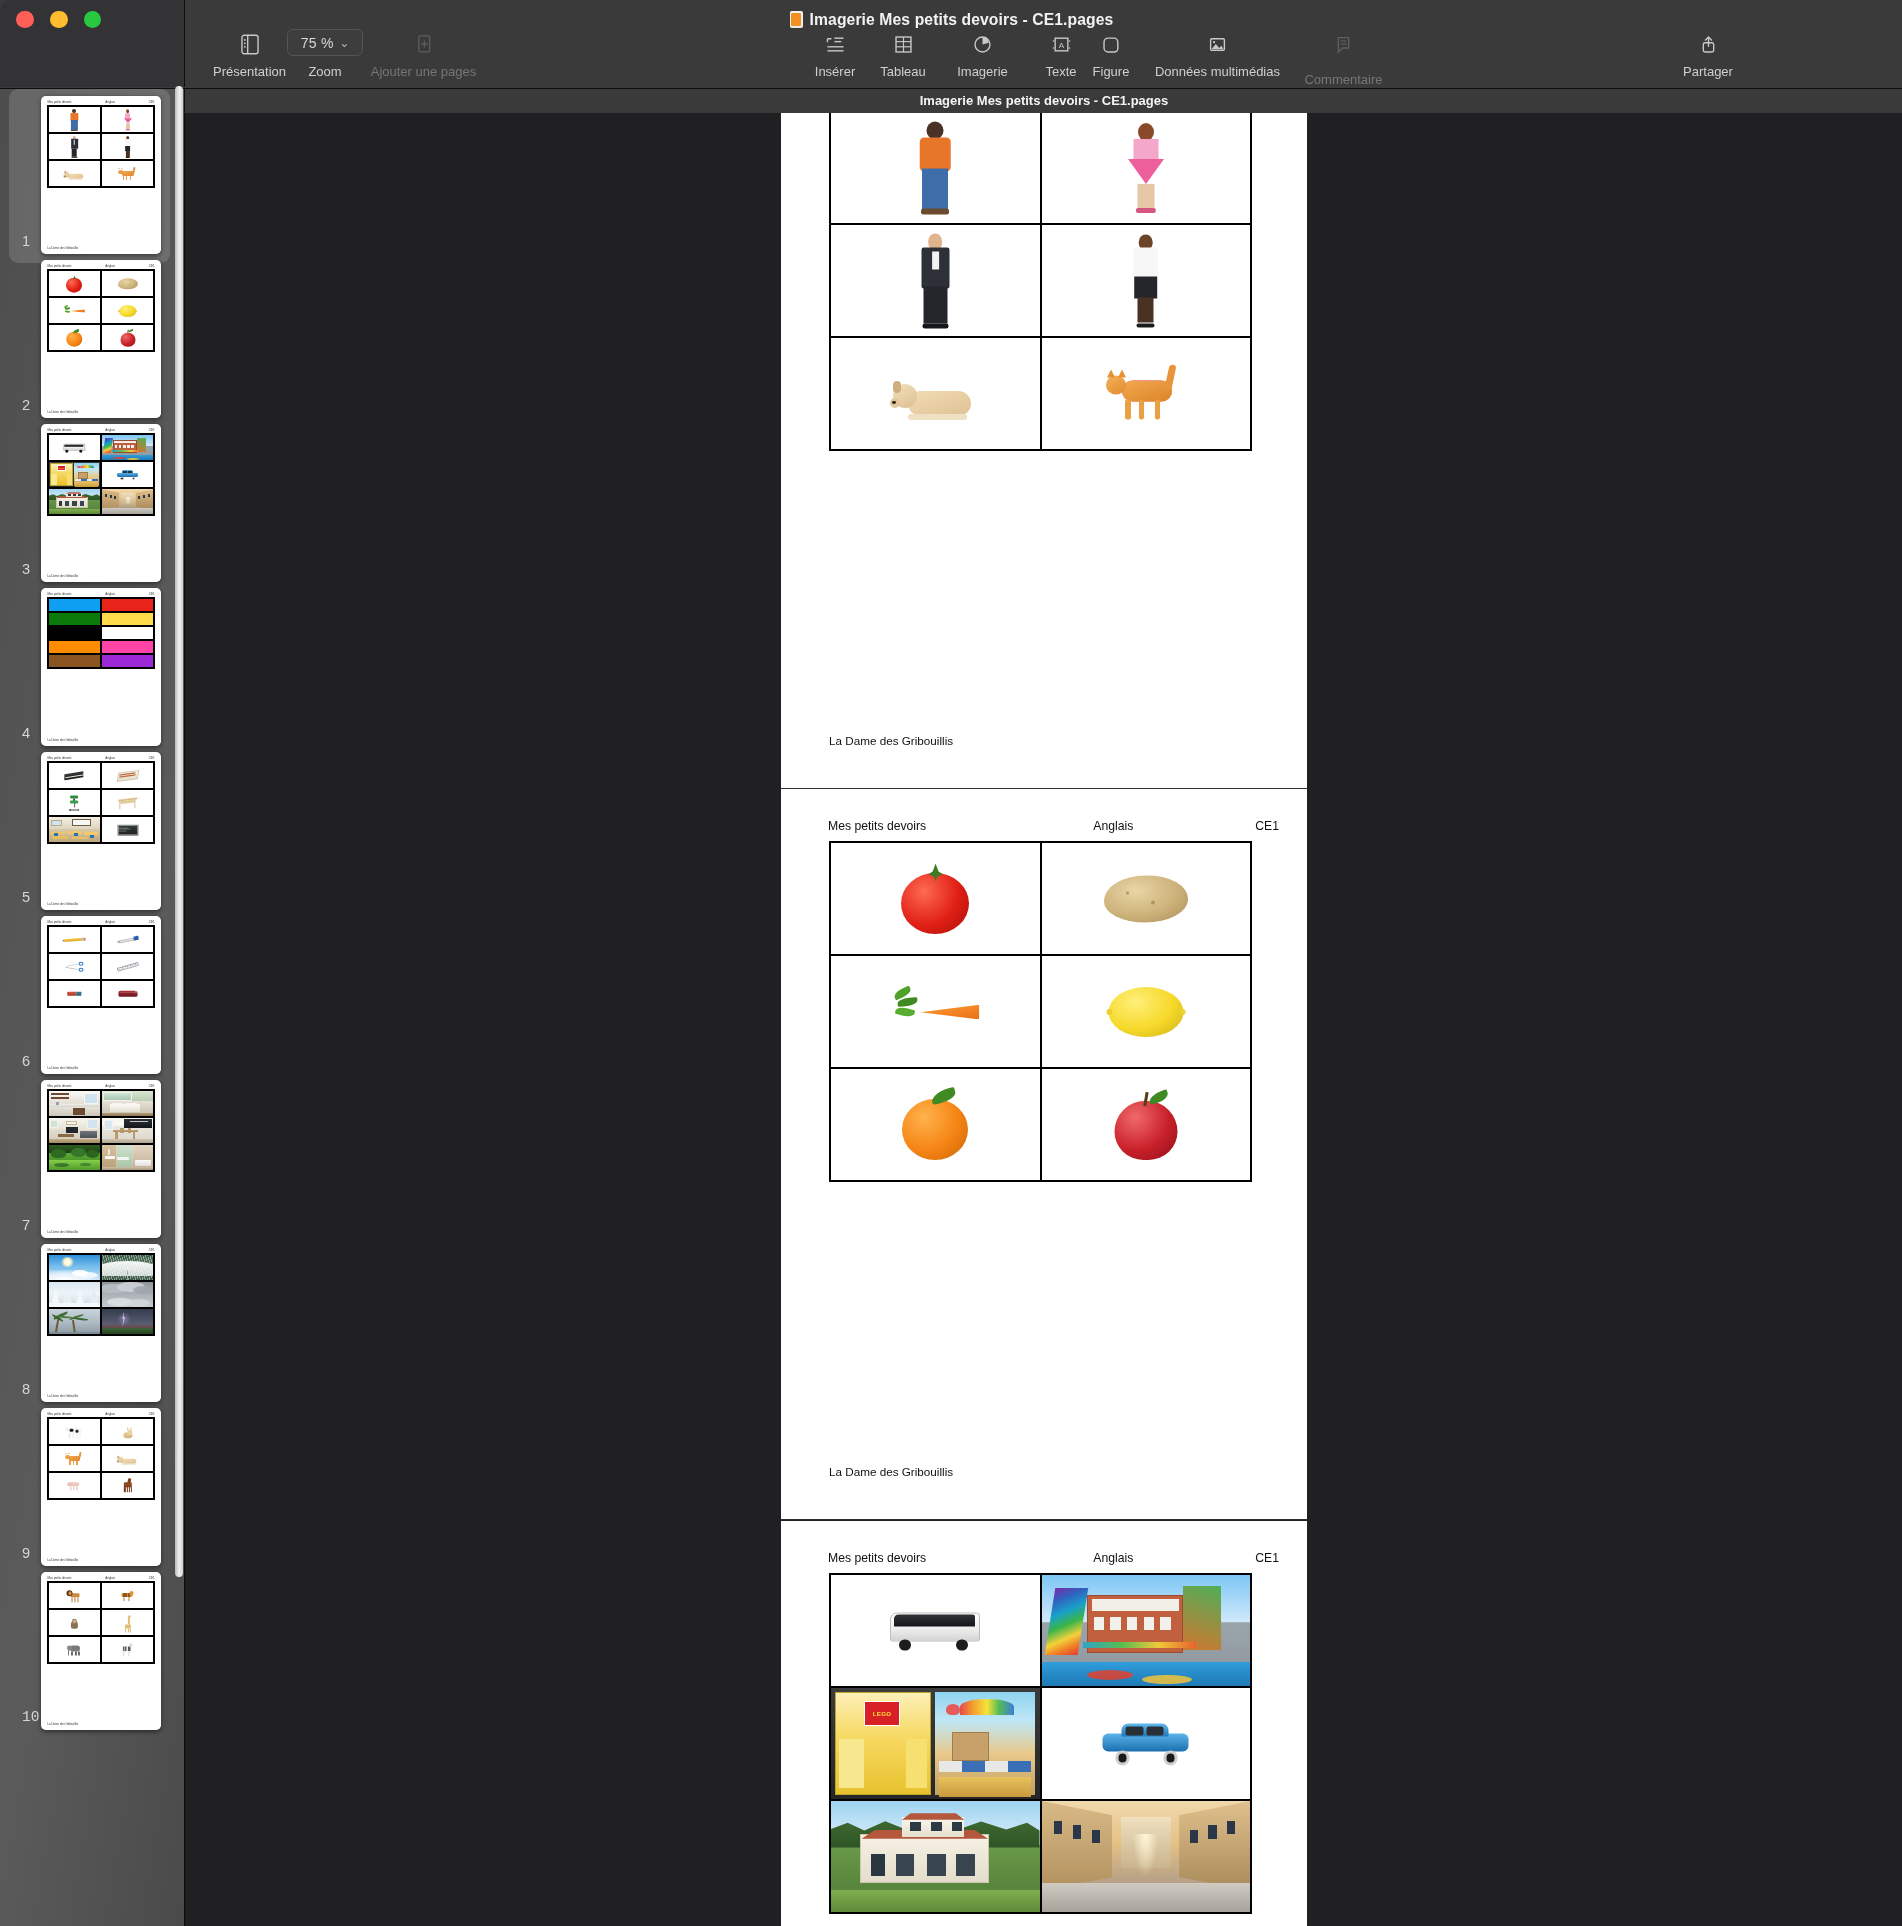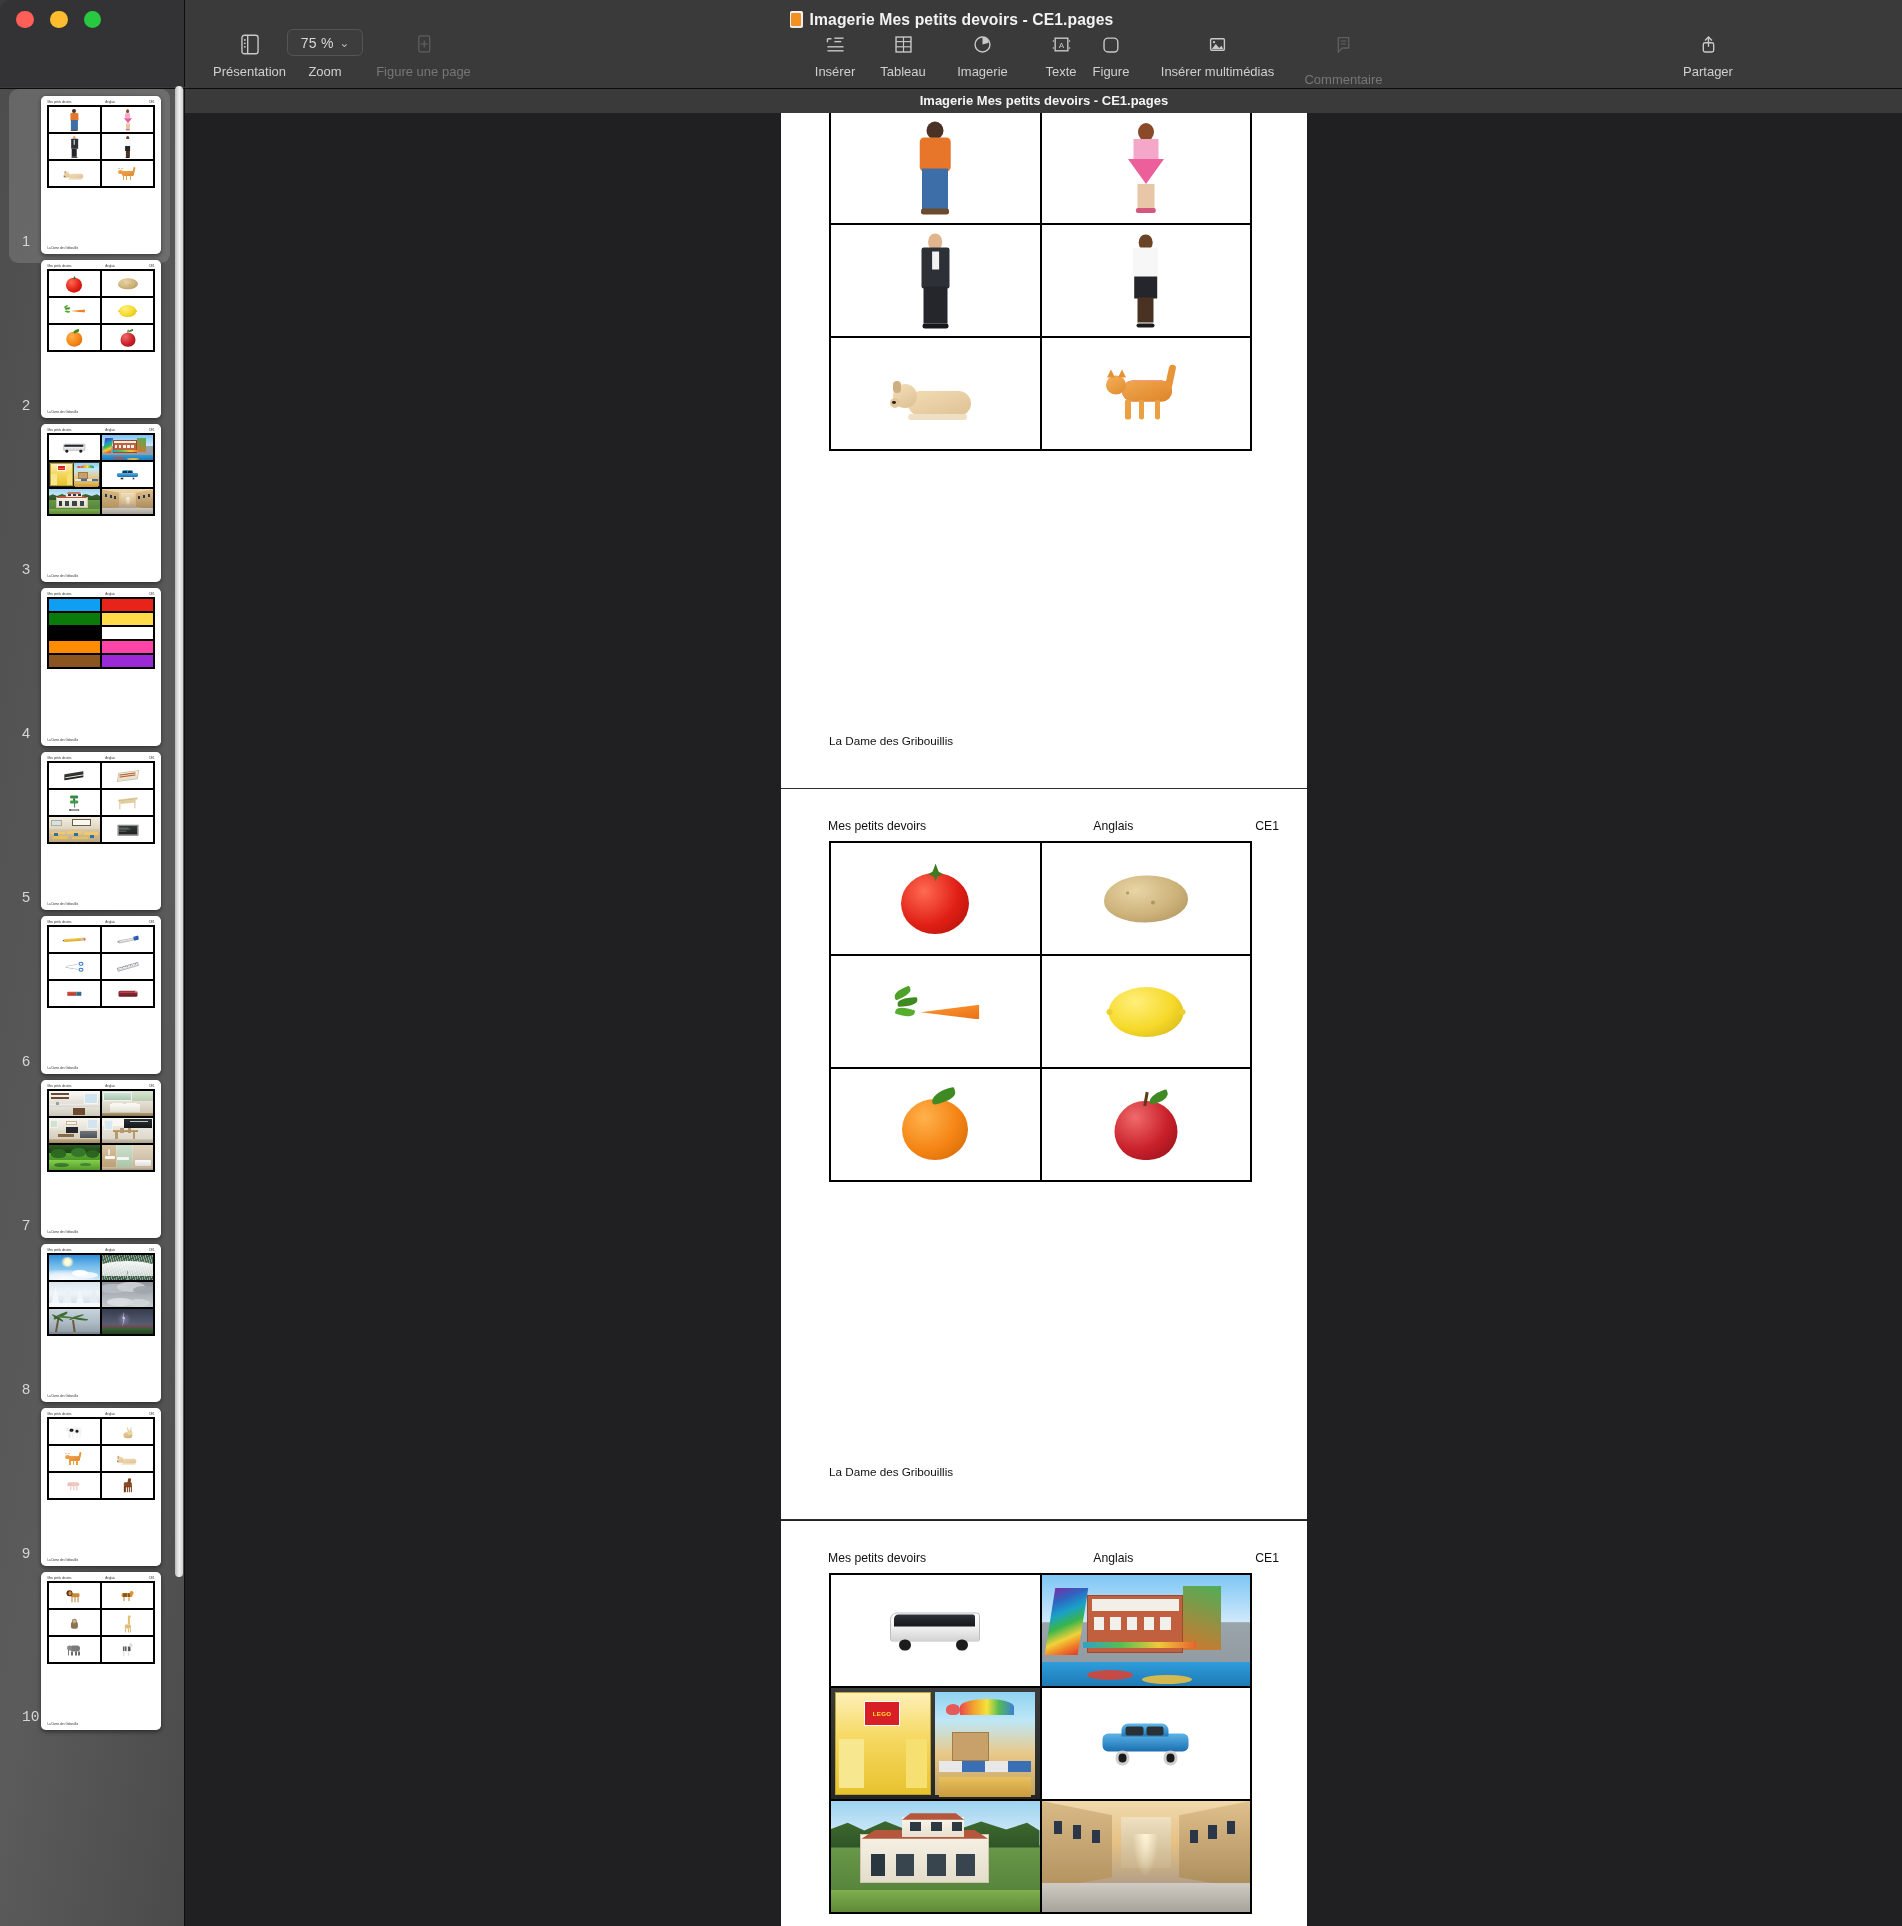--- a/index.html
+++ b/index.html
@@ -240,21 +240,21 @@
     </div>
 
     <div class="tb-item disabled" style="top:29px;left:368px;width:111px;">
       <span class="tb-icon">
         <svg width="20" height="23" viewBox="0 0 34 40">
             <rect x="8" y="5" width="19" height="28" rx="3" fill="none" stroke="#8a8a8a" stroke-width="2.2"></rect>
             <line x1="17.5" y1="13" x2="17.5" y2="25" stroke="#8a8a8a" stroke-width="2.2"></line>
             <line x1="11.5" y1="19" x2="23.5" y2="19" stroke="#8a8a8a" stroke-width="2.2"></line>
           </svg>
       </span>
-      <span class="tb-label">Figure une page</span>
+      <span class="tb-label">Ajouter une pages</span>
     </div>
 
     <div class="tb-item" style="top:29px;left:803px;width:64px;text-align:right;">
       <span class="tb-icon">
         <svg width="23" height="23" viewBox="0 0 40 40">
             <path d="M6 10 h7 M6 10 v6" stroke="#c9c9c9" stroke-width="2.4" fill="none"></path>
             <line x1="18" y1="9" x2="34" y2="9" stroke="#c9c9c9" stroke-width="2.4"></line>
             <line x1="18" y1="15" x2="30" y2="15" stroke="#c9c9c9" stroke-width="2.4"></line>
             <line x1="6" y1="24" x2="34" y2="24" stroke="#c9c9c9" stroke-width="2.4"></line>
             <line x1="6" y1="31" x2="34" y2="31" stroke="#c9c9c9" stroke-width="2.4"></line>
@@ -309,21 +309,21 @@
     </div>
 
     <div class="tb-item" style="top:29px;left:1130px;width:175px;">
       <span class="tb-icon">
         <svg width="23" height="23" viewBox="0 0 40 40">
             <rect x="8" y="10" width="24" height="20" rx="2" fill="none" stroke="#c9c9c9" stroke-width="2.4"></rect>
             <path d="M10 28 l7 -9 l6 7 l4 -4 l3 6 z" fill="#c9c9c9"></path>
             <circle cx="14" cy="16" r="2" fill="#c9c9c9"></circle>
           </svg>
       </span>
-      <span class="tb-label">Insérer multimédias</span>
+      <span class="tb-label">Données multimédias</span>
     </div>
 
     <div class="tb-item disabled" style="top:29px;left:1285px;width:117px;gap:8px;">
       <span class="tb-icon">
         <svg width="23" height="23" viewBox="0 0 40 40">
             <path d="M11 8 h18 v18 h-11 l-7 7 z" fill="none" stroke="#8a8a8a" stroke-width="2.4"></path>
             <line x1="15" y1="14" x2="25" y2="14" stroke="#8a8a8a" stroke-width="2"></line>
             <line x1="15" y1="19" x2="25" y2="19" stroke="#8a8a8a" stroke-width="2"></line>
           </svg>
       </span>

